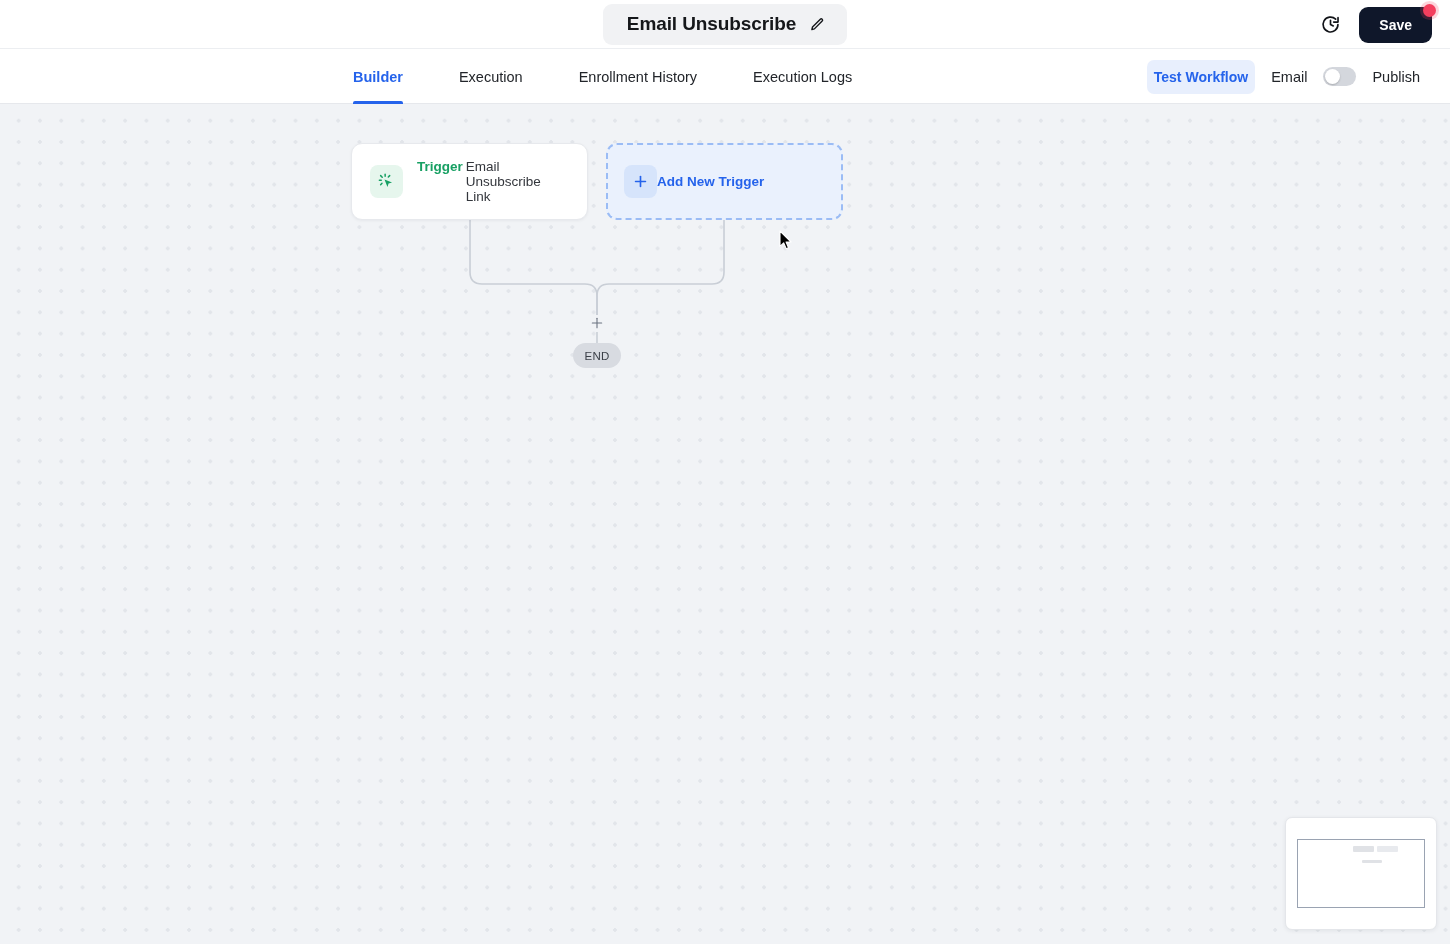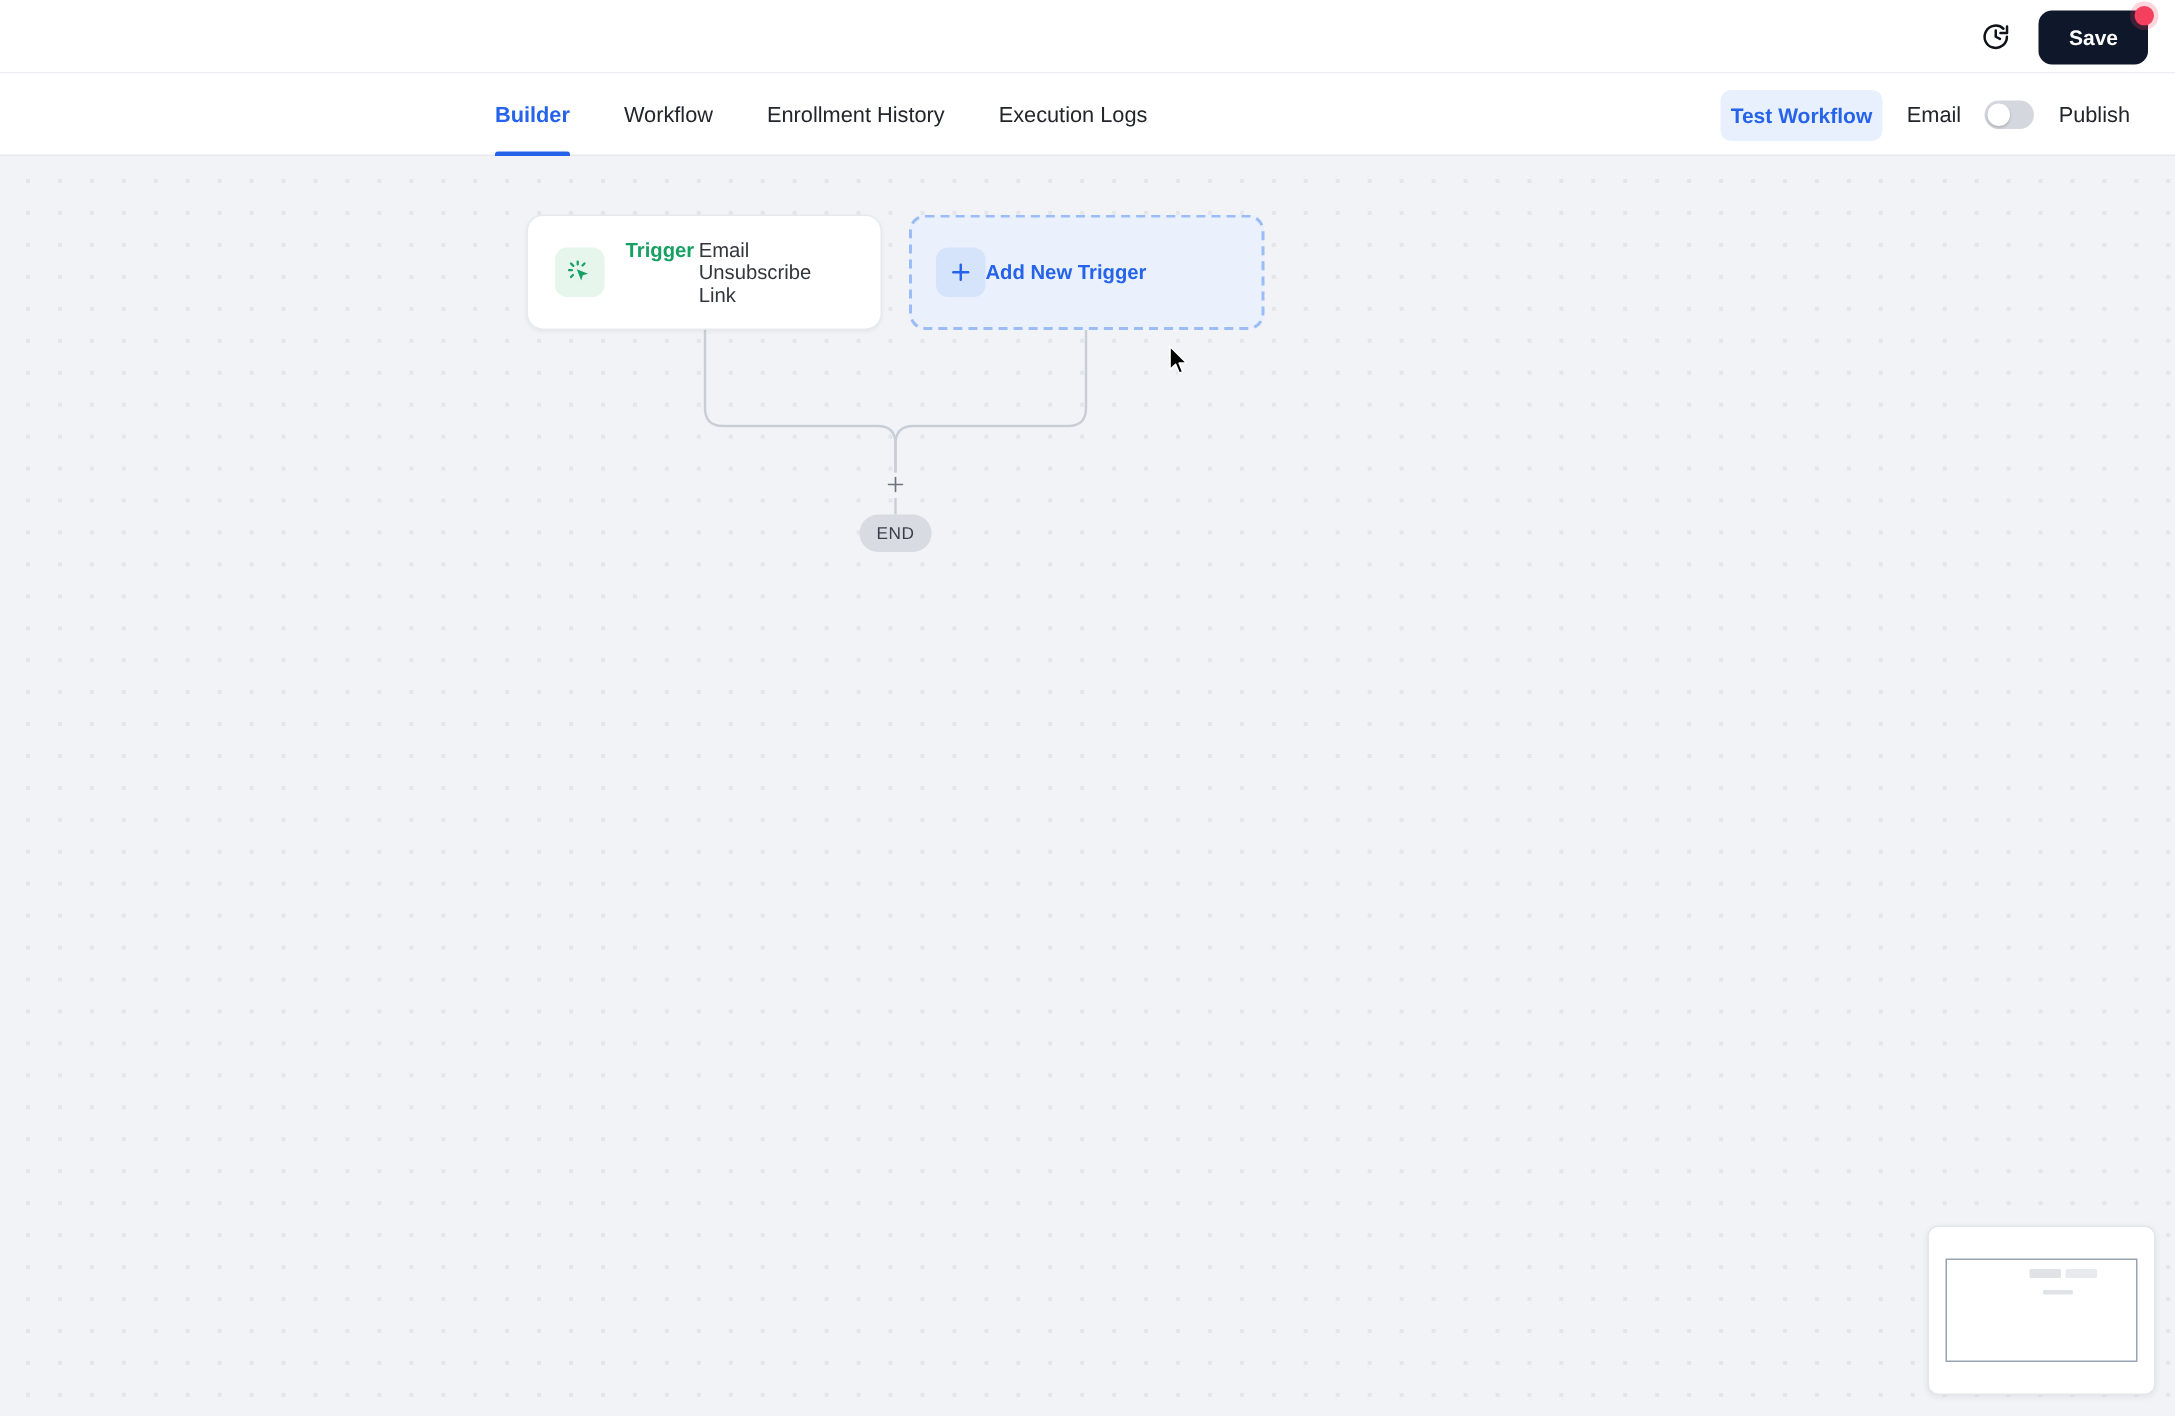--- a/index.html
+++ b/index.html
@@ -53,22 +53,22 @@
   }
 
   
   .tabbar {
     position: absolute; top: 49px; left: 0;
     width: 1450px; height: 55px;
     background: #ffffff;
     border-bottom: 1px solid #e6e8ec;
   }
   .tabs {
-    position: absolute; left: 330px; top: 0; height: 55px;
-    display: flex; gap: 36px;
+    position: absolute; left: 353px; top: 0; height: 55px;
+    display: flex; gap: 56px;
   }
   .tab {
     position: relative; height: 55px;
     display: flex; align-items: center;
     font-size: 14.5px; color: #22252a;
     cursor: pointer; white-space: nowrap;
   }
   .tab.active { color: #2563eb; font-weight: bold; }
   .tab.active::after {
     content: ""; position: absolute; left: 0; right: 0; bottom: 0;
@@ -192,40 +192,48 @@
   }
   .mm-node { position: absolute; background: #e0e2e6; border-radius: 1px; }
   .mm-n1 { left: 55px; top: 6px; width: 21px; height: 6px; }
   .mm-n2 { left: 79px; top: 6px; width: 21px; height: 6px; background: #e8eaee; }
   .mm-n3 { left: 64px; top: 20px; width: 20px; height: 3px; }
 </style>
 </head>
 <body>
 
 <div class="topbar">
+  <div class="title-pill">
+    <span class="title-text">Email Unsubscribe</span>
+    <span>
+      <svg class="pencil-icon" viewBox="0 0 24 24" fill="none" stroke="#15171a" stroke-width="2.2" stroke-linecap="round" stroke-linejoin="round">
+        <path d="M16.5 3.5a2.12 2.12 0 0 1 3 3L7 19l-4 1 1-4Z"></path>
+      </svg>
+    </span>
+  </div>
 
   <div class="topbar-right">
     <span>
       <svg class="history-icon" viewBox="0 0 24 24" fill="none" stroke="#111318" stroke-width="1.9" stroke-linecap="round" stroke-linejoin="round">
         <path d="M20.5 12a8.5 8.5 0 1 1-2.6-6.1"></path>
         <polyline points="20.6,4.2 20.6,9.2 15.6,9.2"></polyline>
         <polyline points="12,7.2 12,12 15.2,13.6"></polyline>
       </svg>
     </span>
     <span class="save-wrap">
       <button class="save-btn">Save</button>
       <span class="save-dot"></span>
     </span>
   </div>
 </div>
 
 <div class="tabbar">
   <div class="tabs">
     <div class="tab active">Builder</div>
-    <div class="tab">Workflow</div>
+    <div class="tab">Execution</div>
     <div class="tab">Enrollment History</div>
     <div class="tab">Execution Logs</div>
   </div>
 
   <div class="tabbar-right">
     <button class="test-btn">Test Workflow</button>
     <span class="state-label">Email</span>
     <span class="toggle">
       <span class="knob"></span>
     </span>

